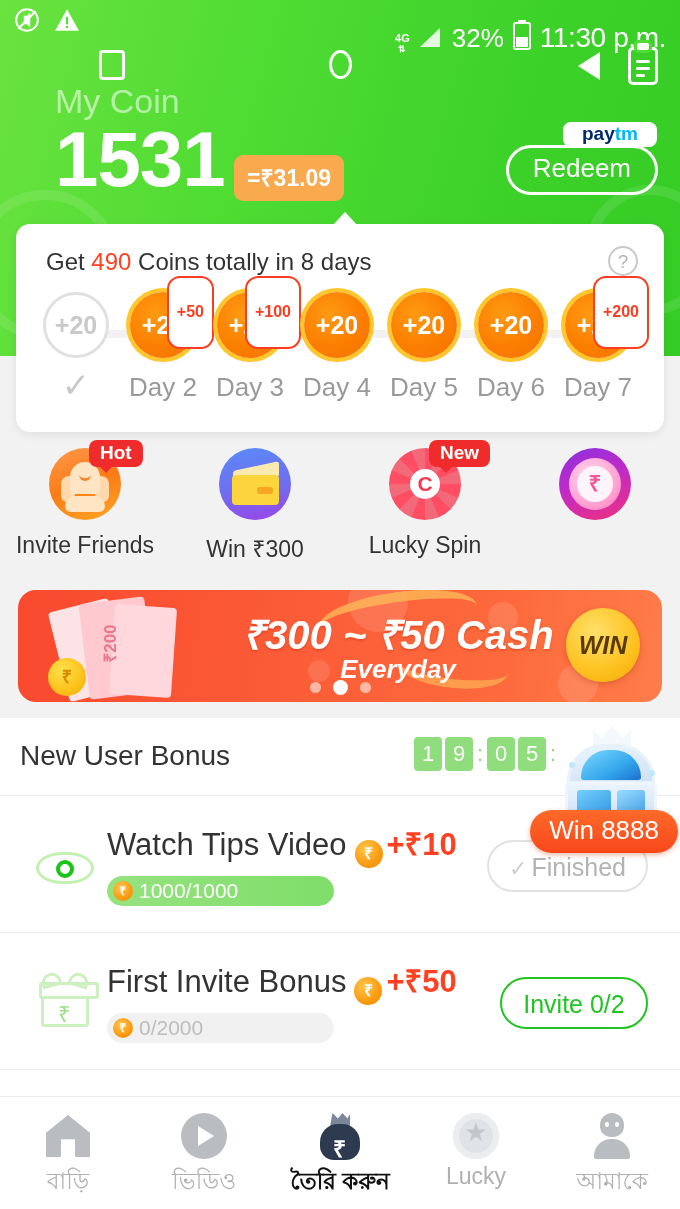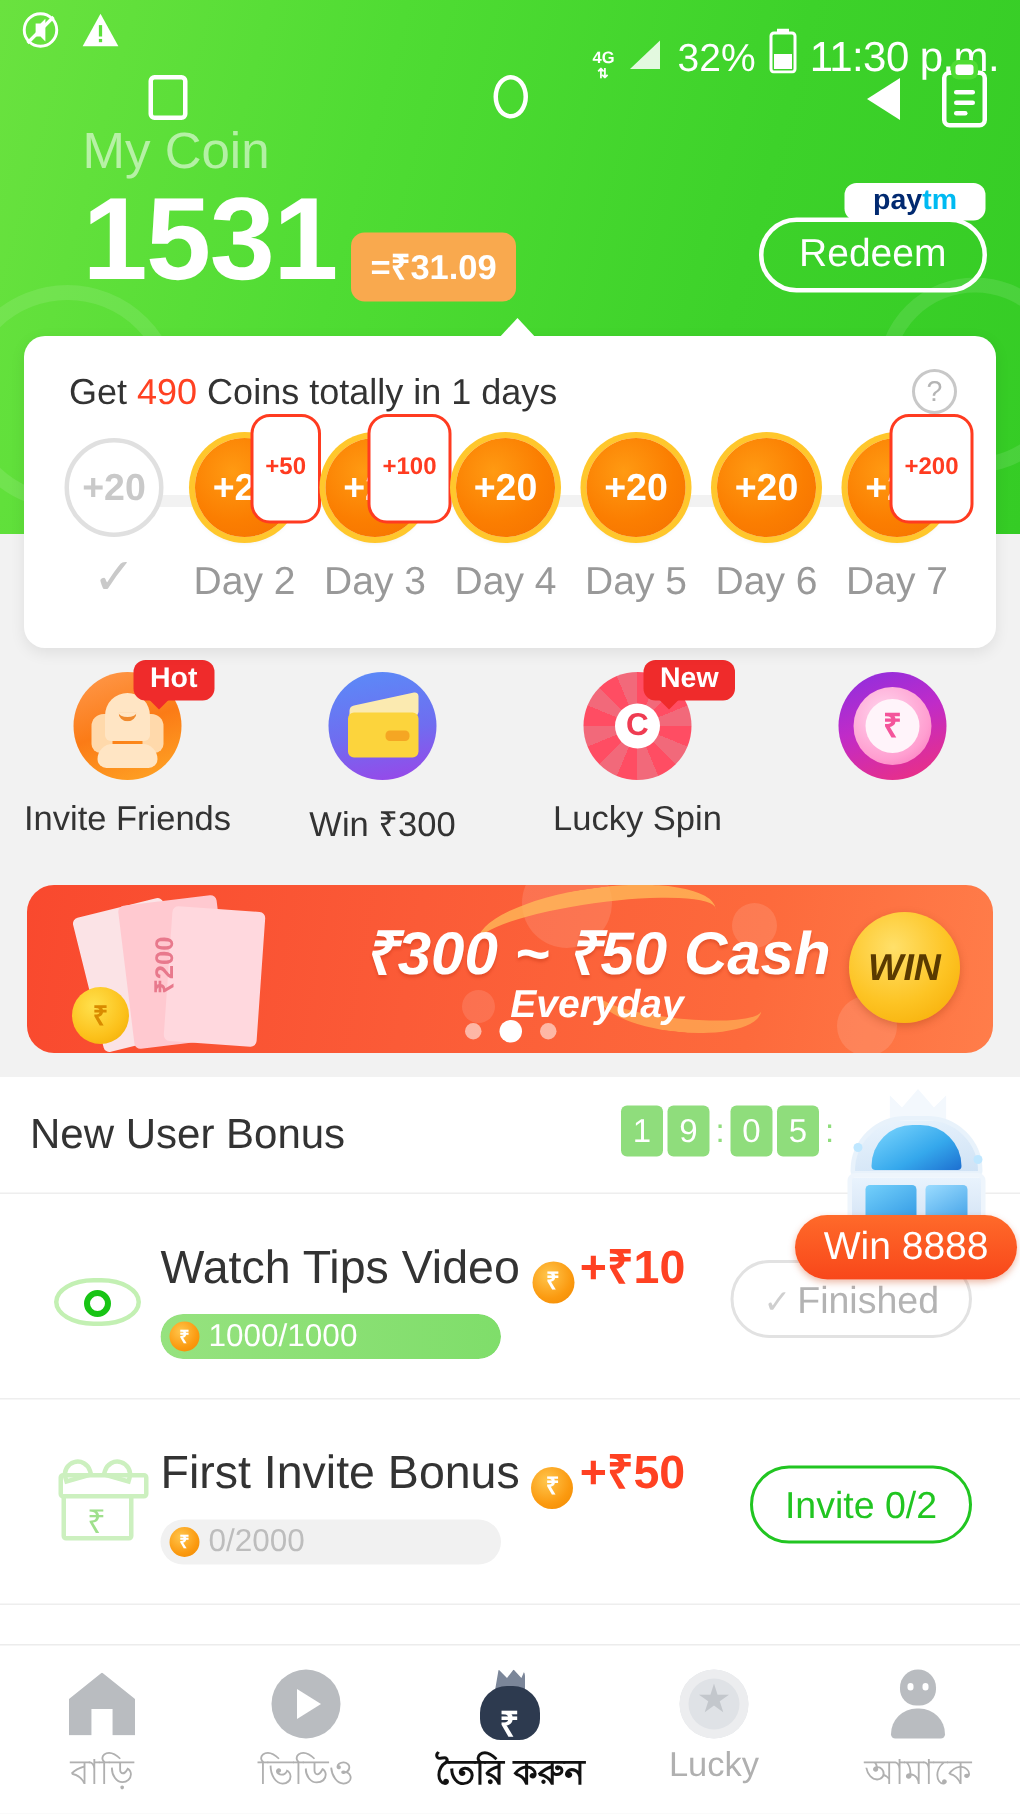--- a/index.html
+++ b/index.html
@@ -344,21 +344,21 @@
 
     <div class="paytm-badge">
       <span class="pay">pay</span><span class="tm">tm</span>
     </div>
     <div class="redeem-btn">Redeem</div>
   </div>
 
   <div class="daycard-arrow"></div>
   <div class="daycard">
     <div class="daycard-title">
-      <span>Get </span><b>490</b><span> Coins totally in 1 days</span>
+      <span>Get </span><b>490</b><span> Coins totally in 8 days</span>
     </div>
     <div class="help-icon">?</div>
 
     <div class="days">
       <div class="dayline"></div>
 
       <div class="day" style="left:16px;">
         <div class="coin-circle inactive">+20</div>
         <div class="day-check">✓</div>
       </div>

